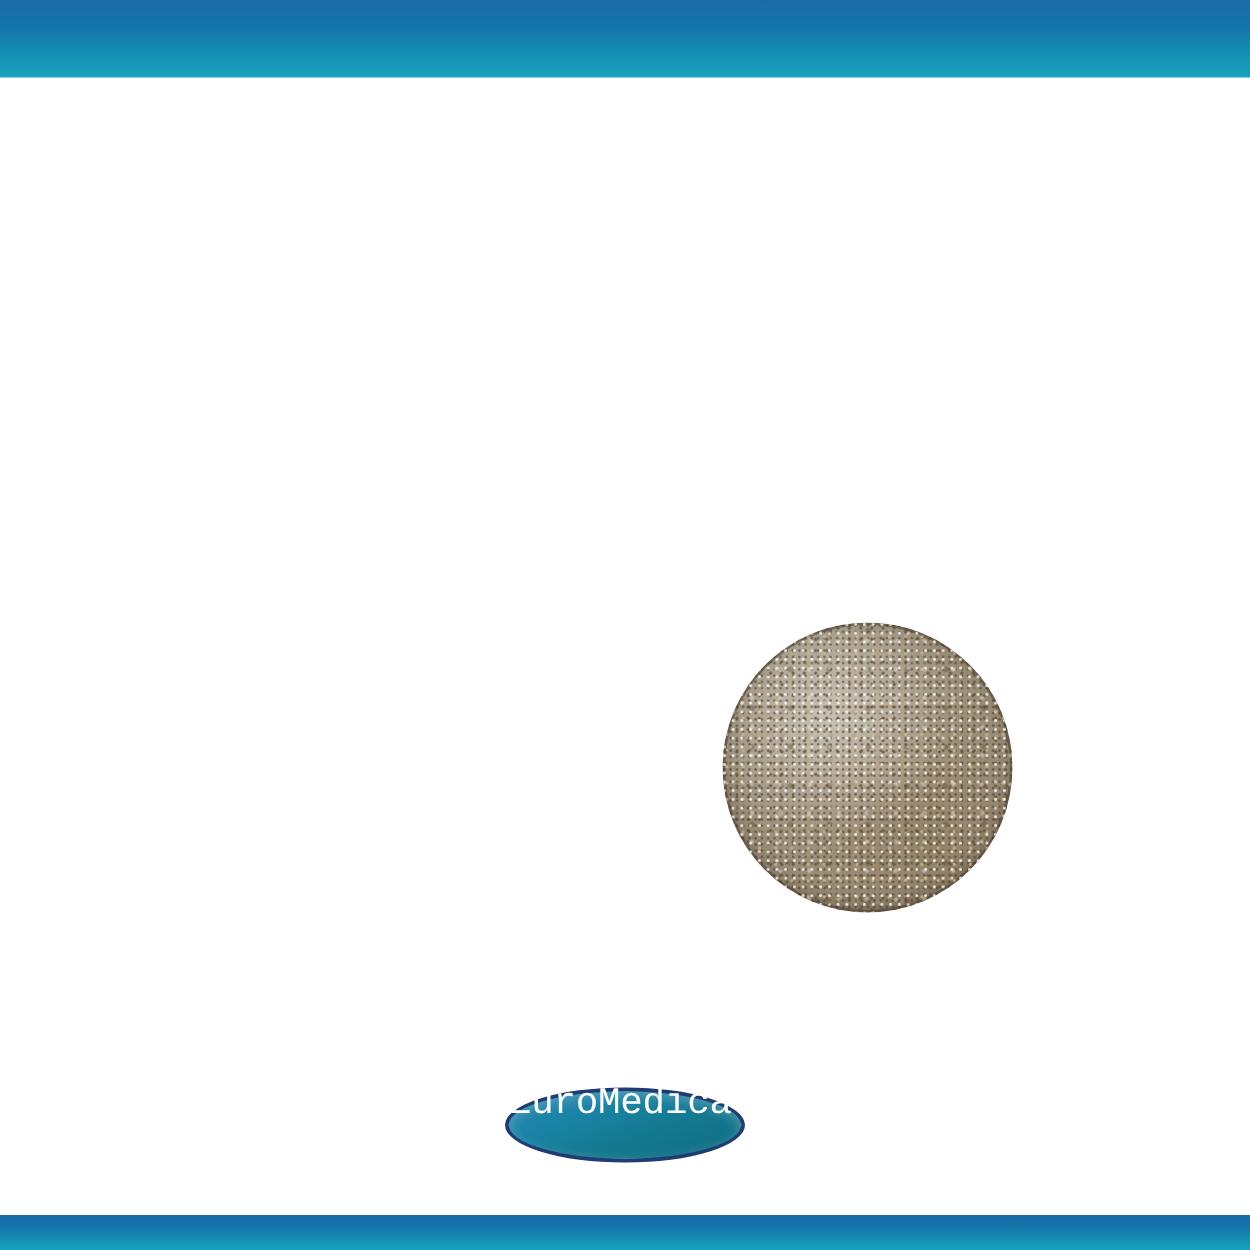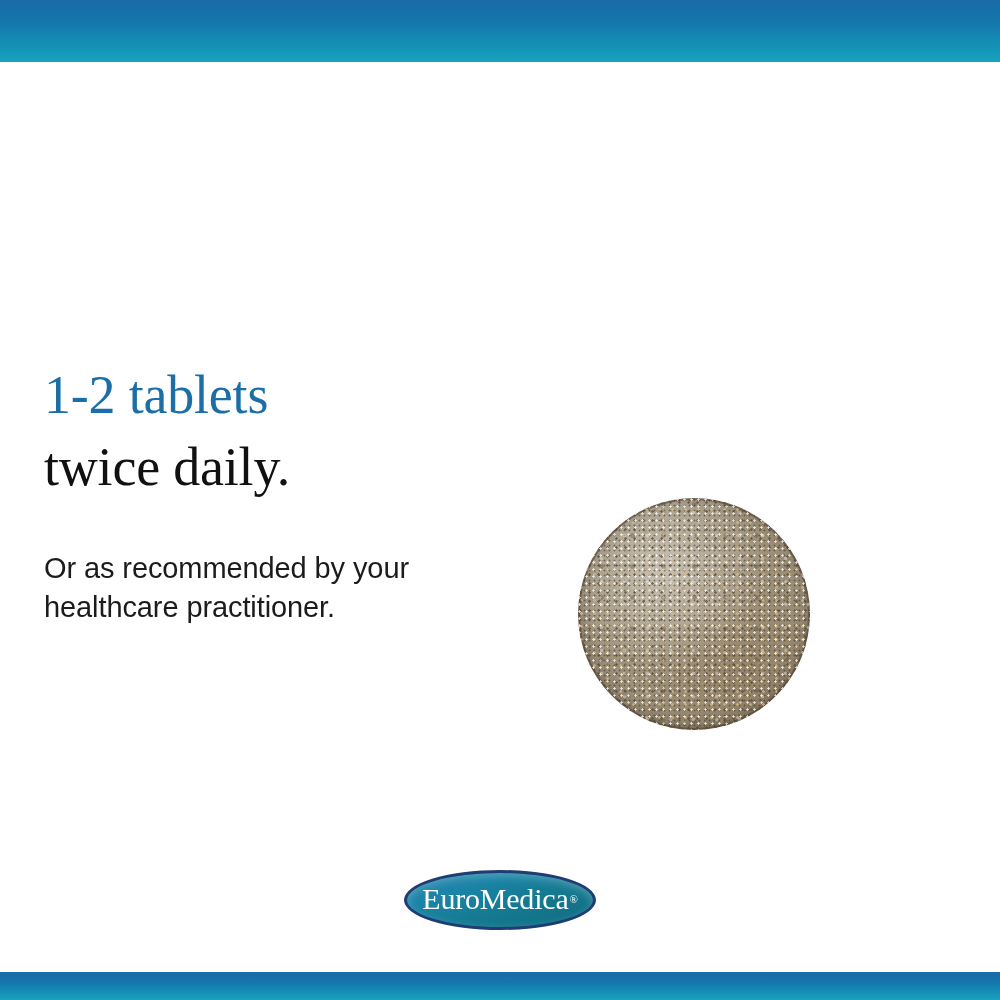--- a/index.html
+++ b/index.html
@@ -161,50 +161,41 @@
     left: 6px; top: 4px; right: 6px; bottom: 4px;
     border-radius: 50%;
     border: 3px solid #1f3d73;
     background: linear-gradient(160deg, #1f7fa6 0%, #1b84a8 28%, #14798f 62%, #0f6b80 100%);
     box-shadow: inset 0 3px 10px rgba(255,255,255,0.25);
   }
   .logo-text {
     position: absolute;
     inset: 0;
     display: flex;
-    align-items: center;
     justify-content: center;
-    font-family: Liberation Serif, serif;
+    font-family: Liberation Mono, monospace;
     font-size: 30px;
     color: #ffffff;
     letter-spacing: -0.2px;
     padding-bottom: 2px;
   }
   .logo-text sup {
     font-size: 11px;
     vertical-align: super;
     line-height: 0;
     margin-left: 1px;
   }
 </style>
 </head>
 <body>
 
 <div class="page">
 
   <div class="banner banner-top"></div>
 
-  <div class="copy">
-    <div class="headline-blue">1-2 tablets</div>
-    <div class="headline-black">twice daily.</div>
-    <div class="subcopy">
-      <span>Or as recommended by your</span>
-      <span>healthcare practitioner.</span>
-    </div>
-  </div>
 
   <div class="tablet-wrap">
     <div class="tablet"></div>
   </div>
 
 
   <div class="logo">
     <div class="logo-outer"></div>
     <div class="logo-ring"></div>
     <div class="logo-text">

